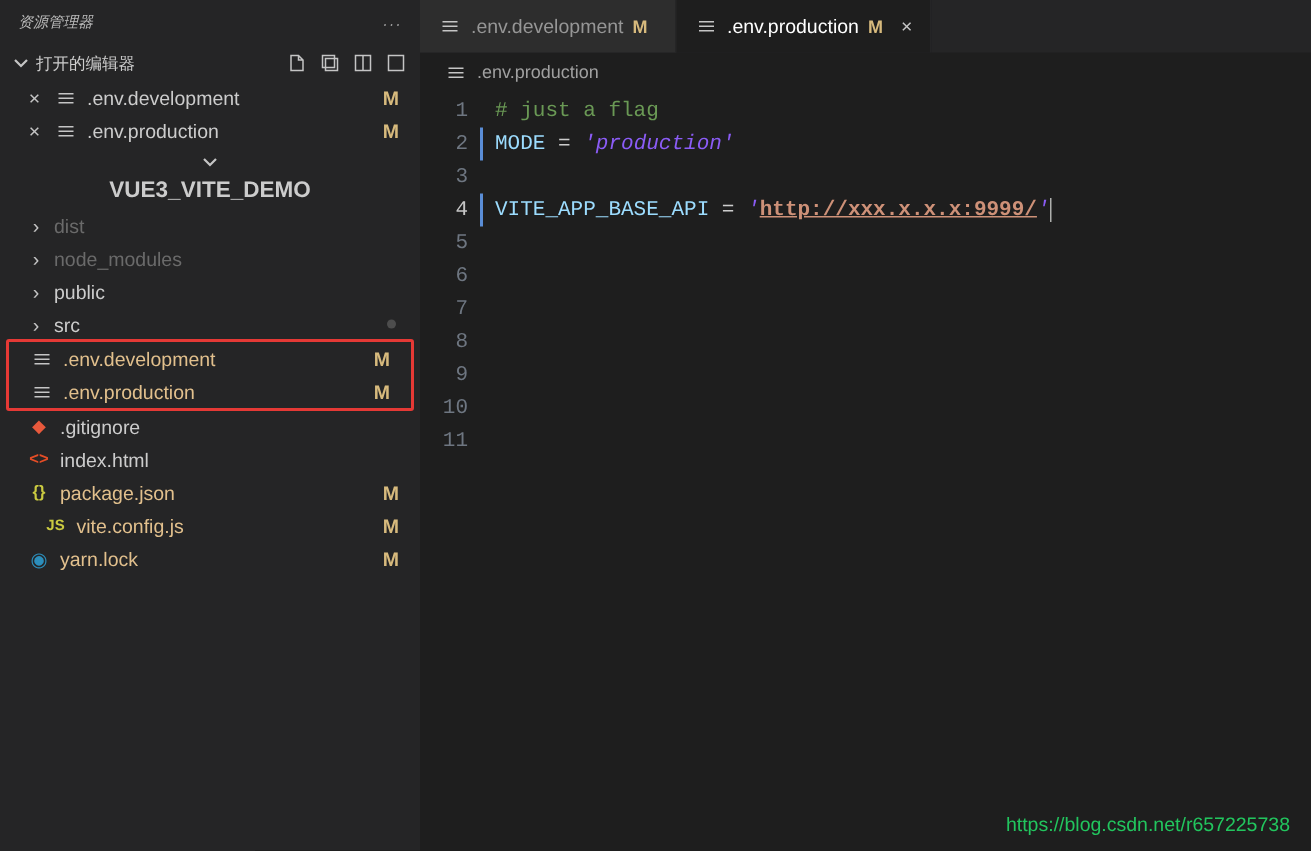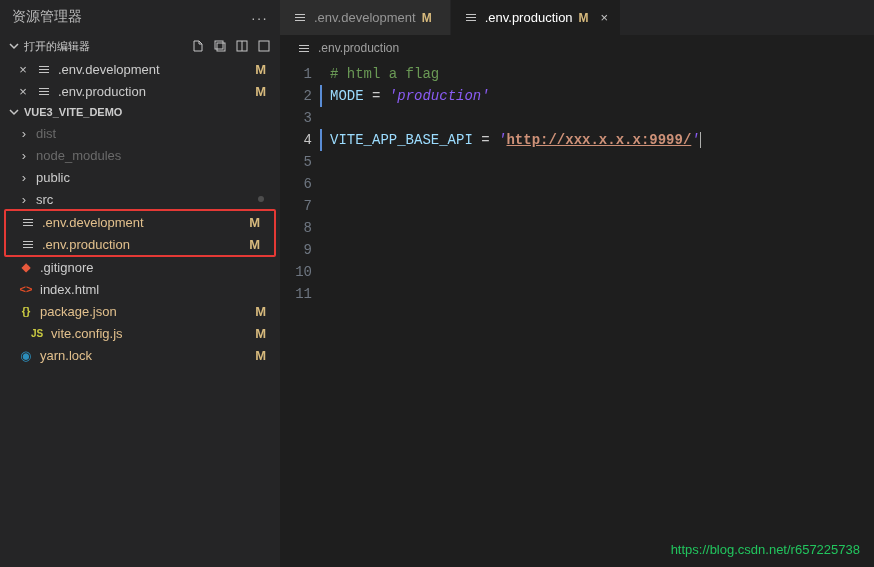--- a/index.html
+++ b/index.html
@@ -18,21 +18,22 @@
   background: #252526;
   display: flex;
   flex-direction: column;
 }
 .sidebar-header {
   display: flex;
   align-items: flex-end;
   justify-content: space-between;
   padding: 8px 12px;
   color: #bbbbbb;
-  font-size: 14px;
+  font-size: 10px;
+  font-style: italic;
 }
 .more-icon { letter-spacing: 1px; cursor: pointer; }
 .section-header {
   display: flex;
   align-items: center;
   justify-content: space-between;
   padding: 4px 8px;
   color: #cccccc;
   font-size: 11px;
   text-align: center;
@@ -46,22 +47,23 @@
   gap: 6px; cursor: pointer;
 }
 .editor-item .close-x { color: #c5c5c5; width: 14px; text-align: center; }
 .file-icon { width: 16px; display: inline-flex; align-items: center; justify-content: center; }
 .lines-icon { display: inline-flex; flex-direction: column; gap: 2px; }
 .lines-icon span { display: block; width: 10px; height: 1px; background: #c5c5c5; }
 .editor-item .name { flex: 1; color: #cccccc; }
 .mod-badge { color: #d7ba7d; font-weight: bold; padding-right: 6px; }
 .folder-header {
   display: flex; align-items: center; gap: 4px;
-  padding: 4px 8px; font-size: 11px; font-weight: bold;
+  padding: 4px 8px; font-size: 15px; font-weight: bold;
   color: #cccccc;
+  flex-direction: column;
 }
 .tree { }
 .tree-row {
   display: flex; align-items: center; padding: 2px 8px; height: 22px;
   gap: 6px; cursor: pointer;
 }
 .tree-row .chev { width: 12px; text-align: center; color: #c5c5c5; }
 .tree-row .name { flex: 1; color: #cccccc; }
 .tree-row.dim .name { color: #6a6a6a; }
 .tree-row.golden .name { color: #e2c08d; }
@@ -341,21 +343,21 @@
         <div class="ln current">4</div>
         <div class="ln ">5</div>
         <div class="ln ">6</div>
         <div class="ln ">7</div>
         <div class="ln ">8</div>
         <div class="ln ">9</div>
         <div class="ln ">10</div>
         <div class="ln ">11</div>
       </div>
     <div class="code-lines" id="code">
-        <div class="code-line "><span class="c-comment"># html a flag</span></div>
+        <div class="code-line "><span class="c-comment"># just a flag</span></div>
         <div class="code-line hl-border"><span class="c-var">MODE</span> = <span class="c-str">'production'</span></div>
         <div class="code-line "></div>
         <div class="code-line hl-border"><span class="hl"><span class="c-var">VITE_APP_BASE_API</span> = <span class="c-str">'</span><span class="c-link">http://xxx.x.x.x:9999/</span><span class="c-str">'</span></span><span class="cursor-bar"></span></div>
         <div class="code-line "></div>
         <div class="code-line "></div>
         <div class="code-line "></div>
         <div class="code-line "></div>
         <div class="code-line "></div>
         <div class="code-line "></div>
         <div class="code-line "></div>

